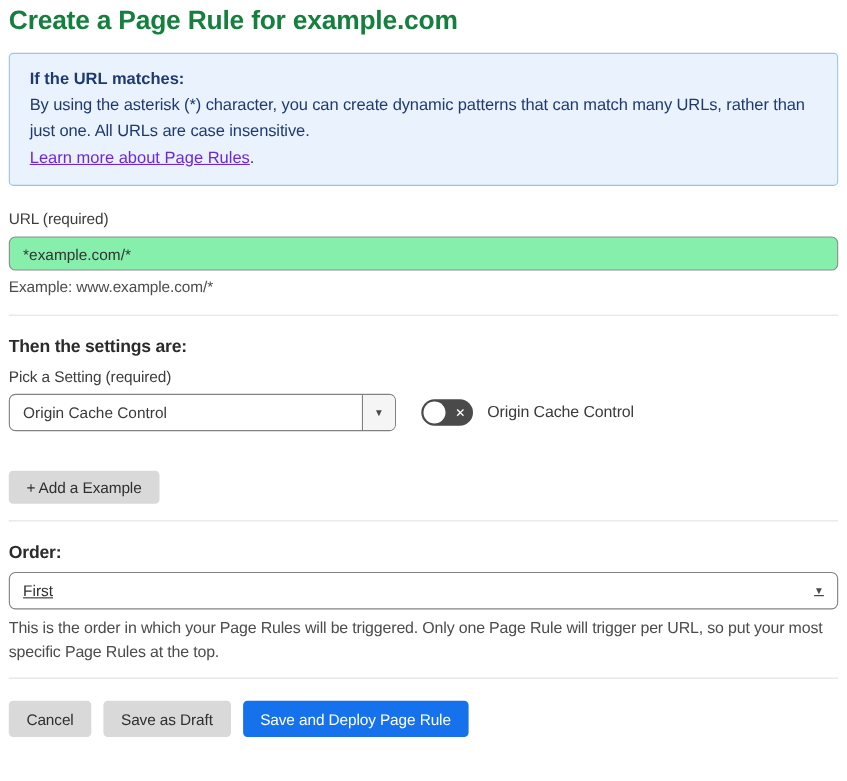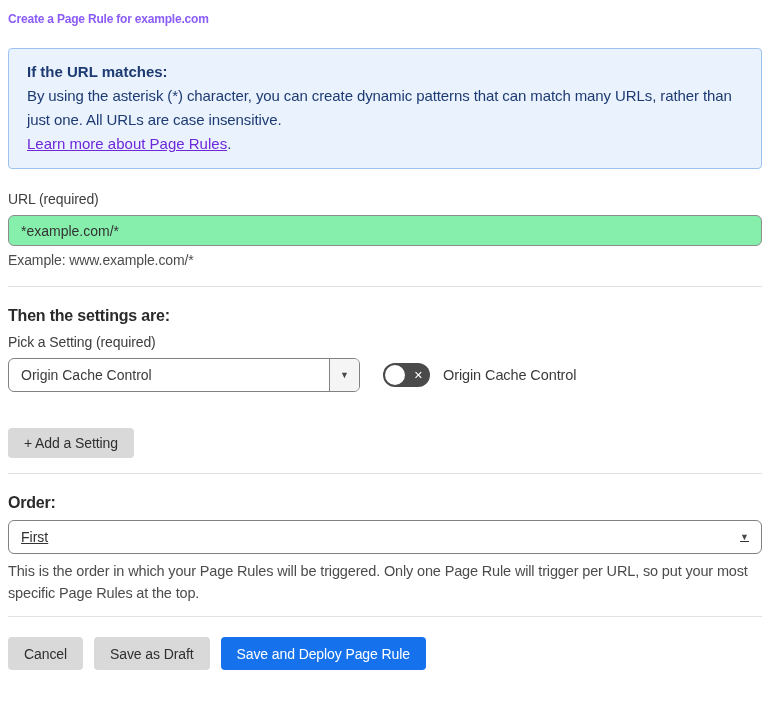--- a/index.html
+++ b/index.html
@@ -11,24 +11,24 @@
     color: #333;
   }
   .page {
     width: 770px;
     height: 710px;
     background: #ffffff;
     padding: 6px 8px 0 8px;
     overflow: hidden;
   }
   .page-title {
-    font-size: 12px;
+    font-size: 24px;
     line-height: 26px;
     font-weight: 700;
-    color: #8b5cf6;
+    color: #15803d;
     margin: 0;
     letter-spacing: -0.2px;
   }
   .info-box {
     margin-top: 16px;
     background: #eaf2fd;
     border: 1px solid #9cc3ef;
     border-radius: 4px;
     padding: 11px 18px 12px 18px;
     color: #1d3b72;
@@ -249,21 +249,21 @@
       <div class="split-value">Origin Cache Control</div>
       <div class="split-caret">▼</div>
     </div>
     <div class="toggle">
       <span class="toggle-knob"></span>
       <span class="toggle-x">✕</span>
     </div>
     <div class="toggle-label">Origin Cache Control</div>
   </div>
 
-  <button class="btn btn-gray add-setting-btn">+ Add a Setting</button>
+  <button class="btn btn-gray add-setting-btn">+ Add a Example</button>
 
   <hr class="divider divider-2">
 
   <div class="section-heading">Order:</div>
 
 
   <div class="full-select">
     <div class="full-value">First</div>
     <div class="full-caret">▼</div>
   </div>

